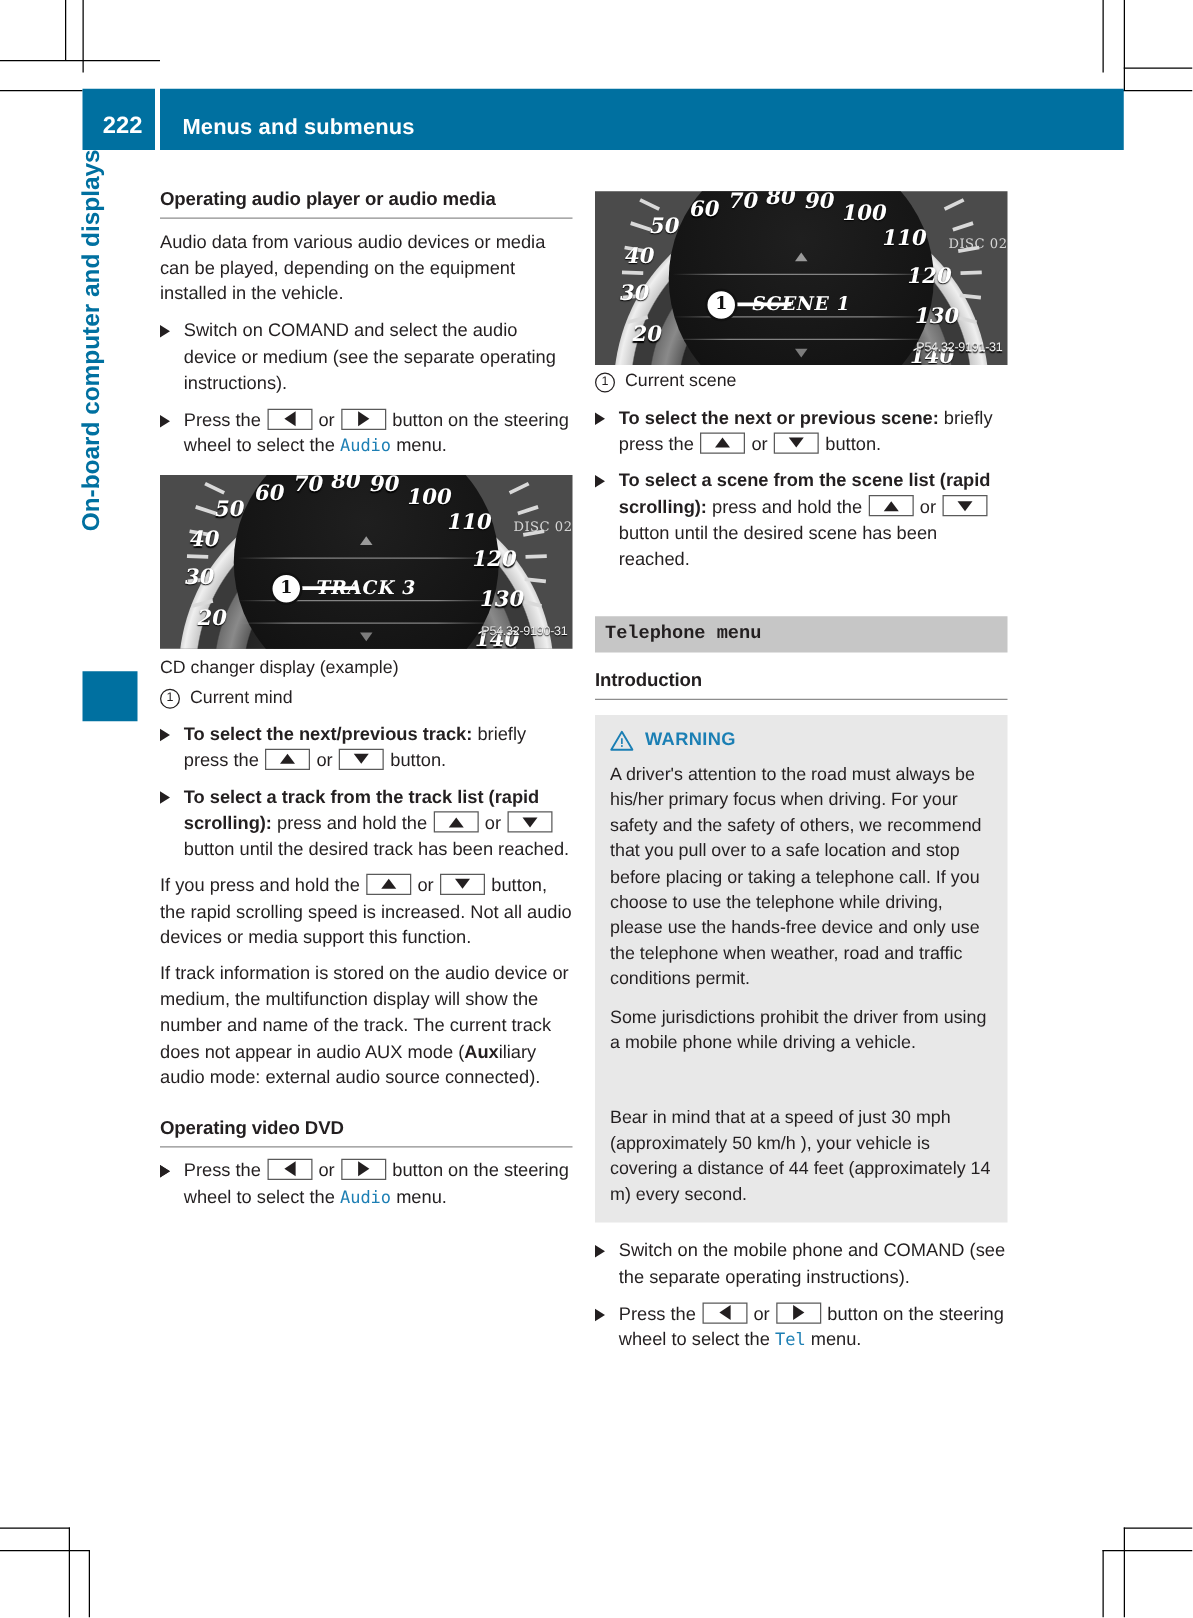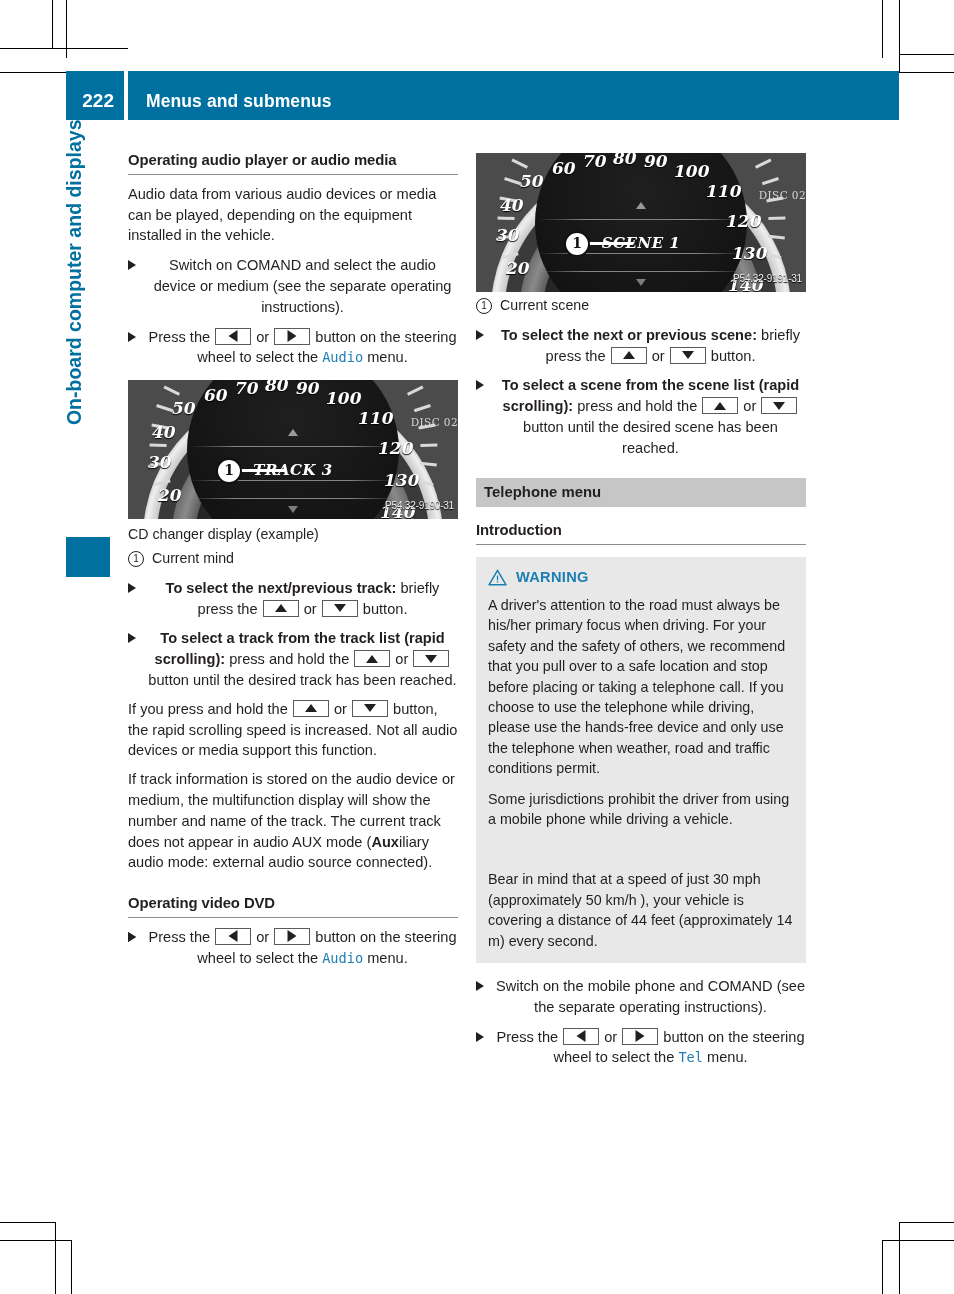--- a/index.html
+++ b/index.html
@@ -108,21 +108,20 @@
   p.body {
     margin: 8px 0 0 0;
   }
   p.body.first { margin-top: 9px; }
 
   
   .step {
     position: relative;
     margin: 9px 0 0 0;
     padding-left: 19px;
-    text-align: center;
   }
   .step .tri {
     position: absolute;
     left: 0;
     top: 5px;
     width: 0; height: 0;
     border-left: 8px solid #231f20;
     border-top: 5.5px solid transparent;
     border-bottom: 5.5px solid transparent;
   }
@@ -565,21 +564,21 @@
   <div class="step">
     <span class="tri"></span>
     <b>To select the next or previous scene:</b><span> briefly press the </span><span class="key up"></span><span> or </span><span class="key down"></span><span> button.</span>
   </div>
 
   <div class="step">
     <span class="tri"></span>
     <b>To select a scene from the scene list (rapid scrolling):</b><span> press and hold the </span><span class="key up"></span><span> or </span><span class="key down"></span><span> button until the desired scene has been reached.</span>
   </div>
 
-  <div class="banner" style="margin-top:19px;">Telephone menu</div>
+  <div class="banner" style="margin-top:34px;font-family:Liberation Mono, monospace;">Telephone menu</div>
 
   <h3 class="sec" style="margin-top:13px;">Introduction</h3>
 
 
   <div class="warnbox">
     <div class="warnhead">
       <svg width="19" height="17" viewBox="0 0 19 17">
         <path d="M9.5 1.4 L18 15.8 L1 15.8 Z" fill="none" stroke="#1b7fb4" stroke-width="1.5" stroke-linejoin="round"></path>
         <rect x="8.85" y="6.6" width="1.3" height="4.6" fill="#1b7fb4"></rect>
         <rect x="8.85" y="12.1" width="1.3" height="1.4" fill="#1b7fb4"></rect>

